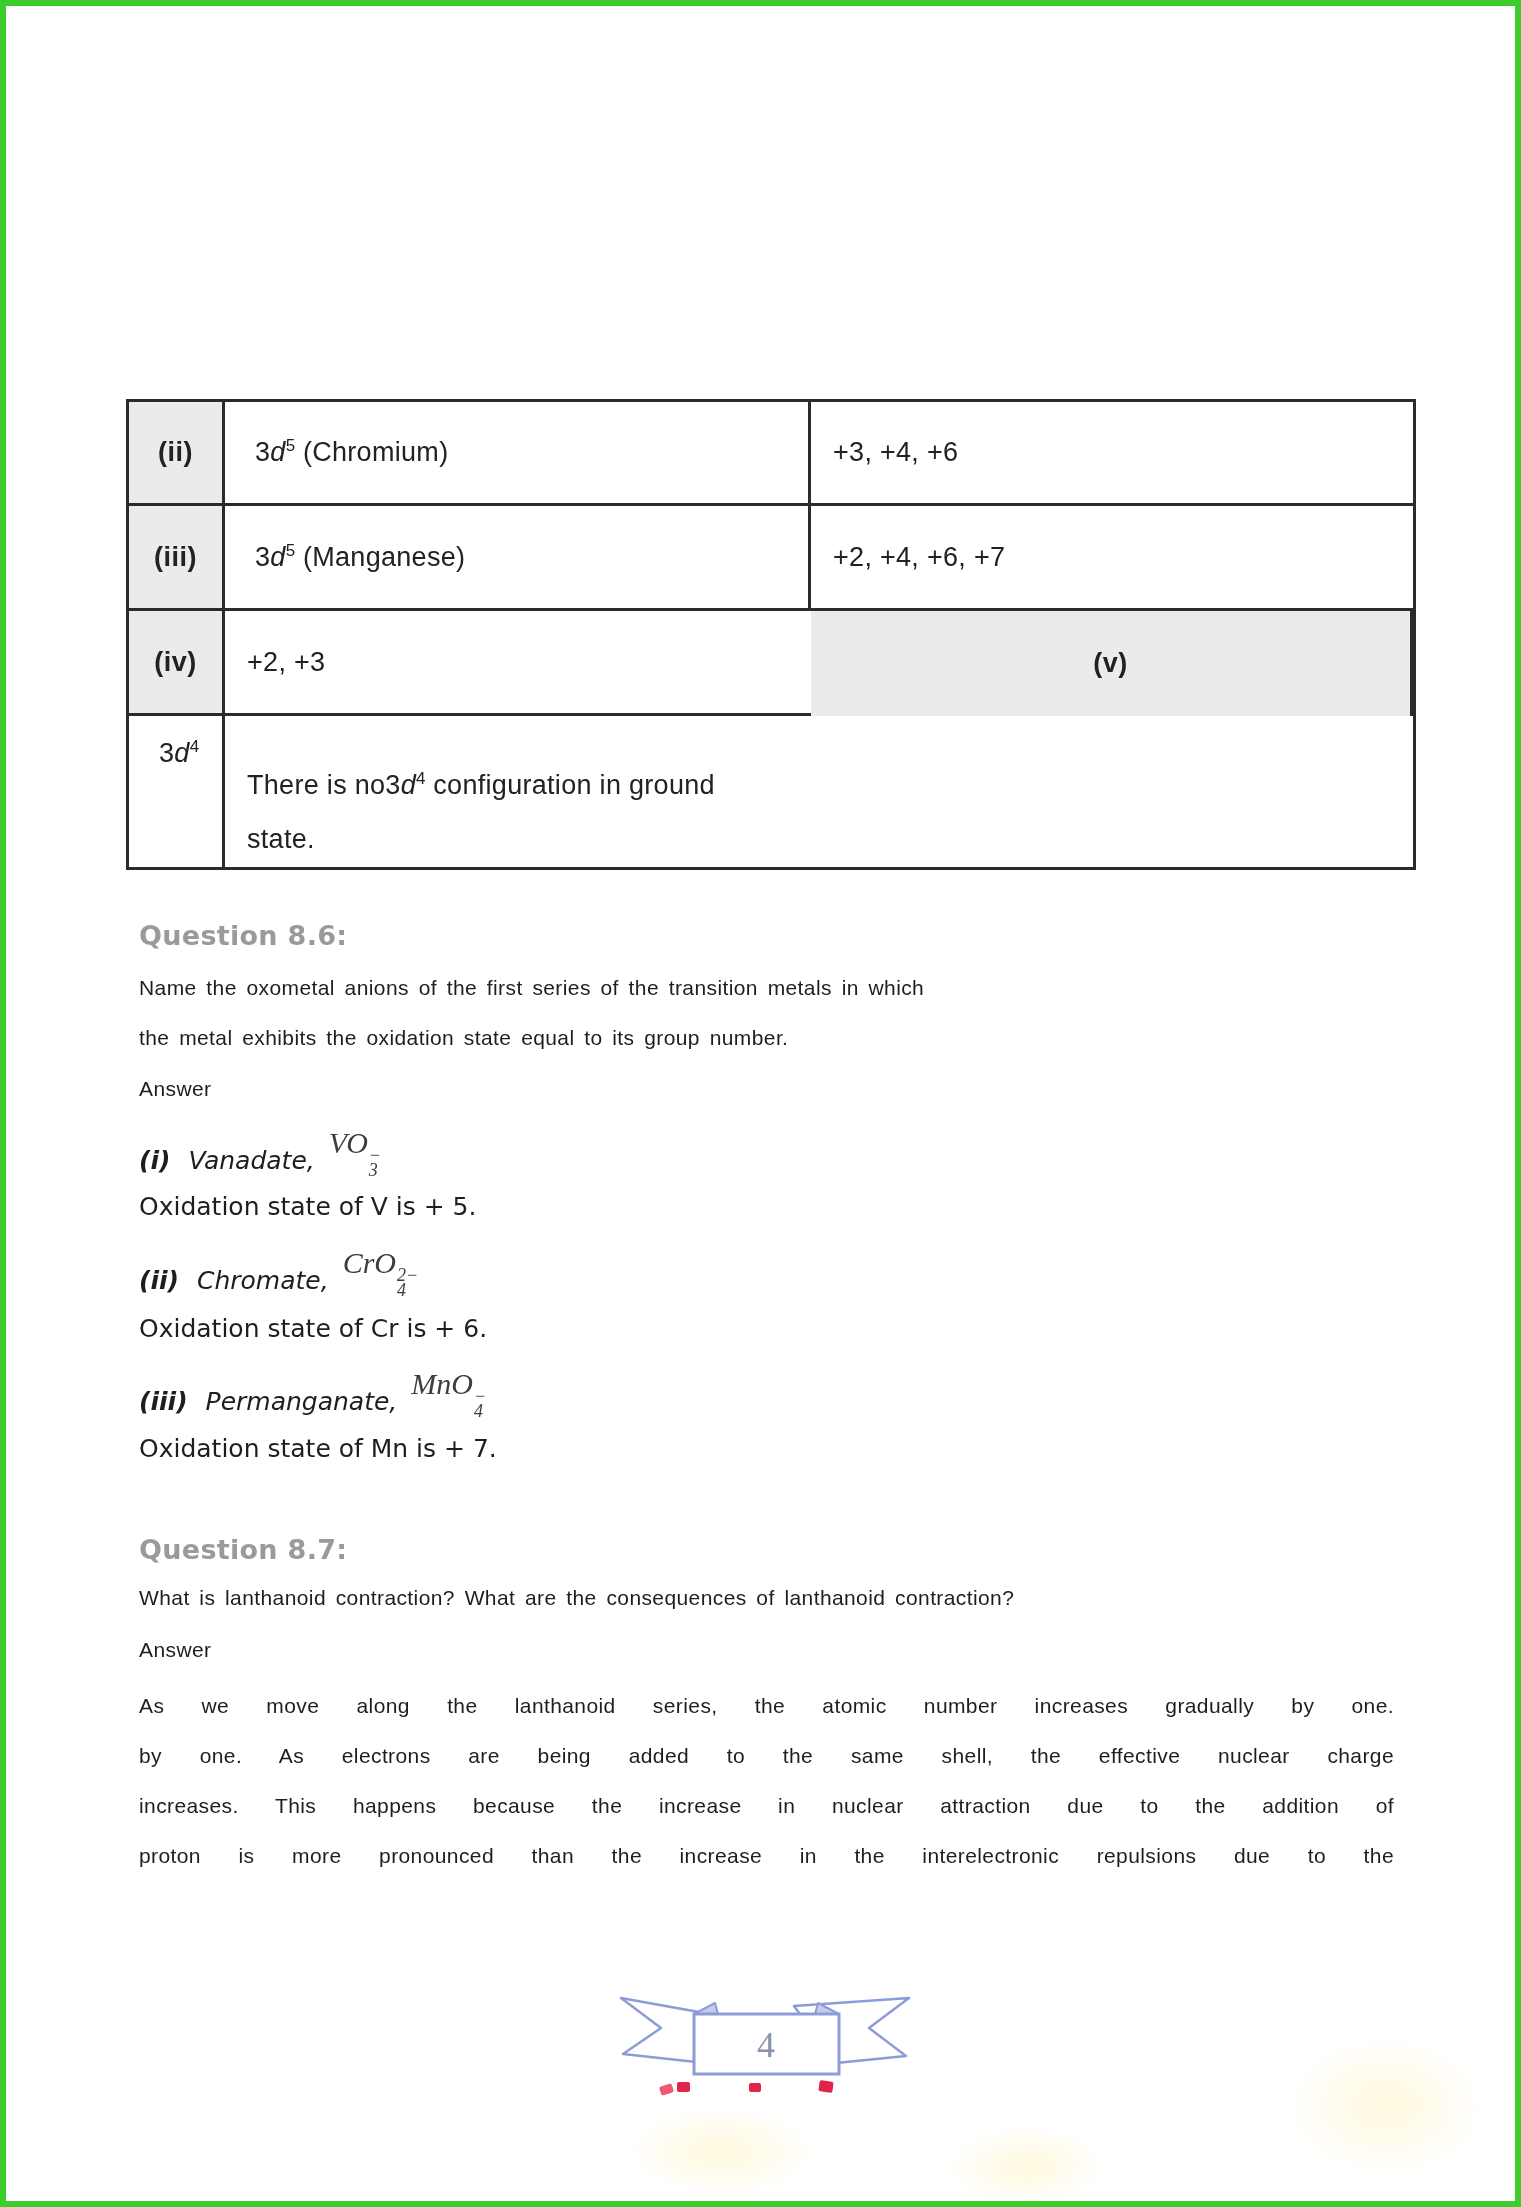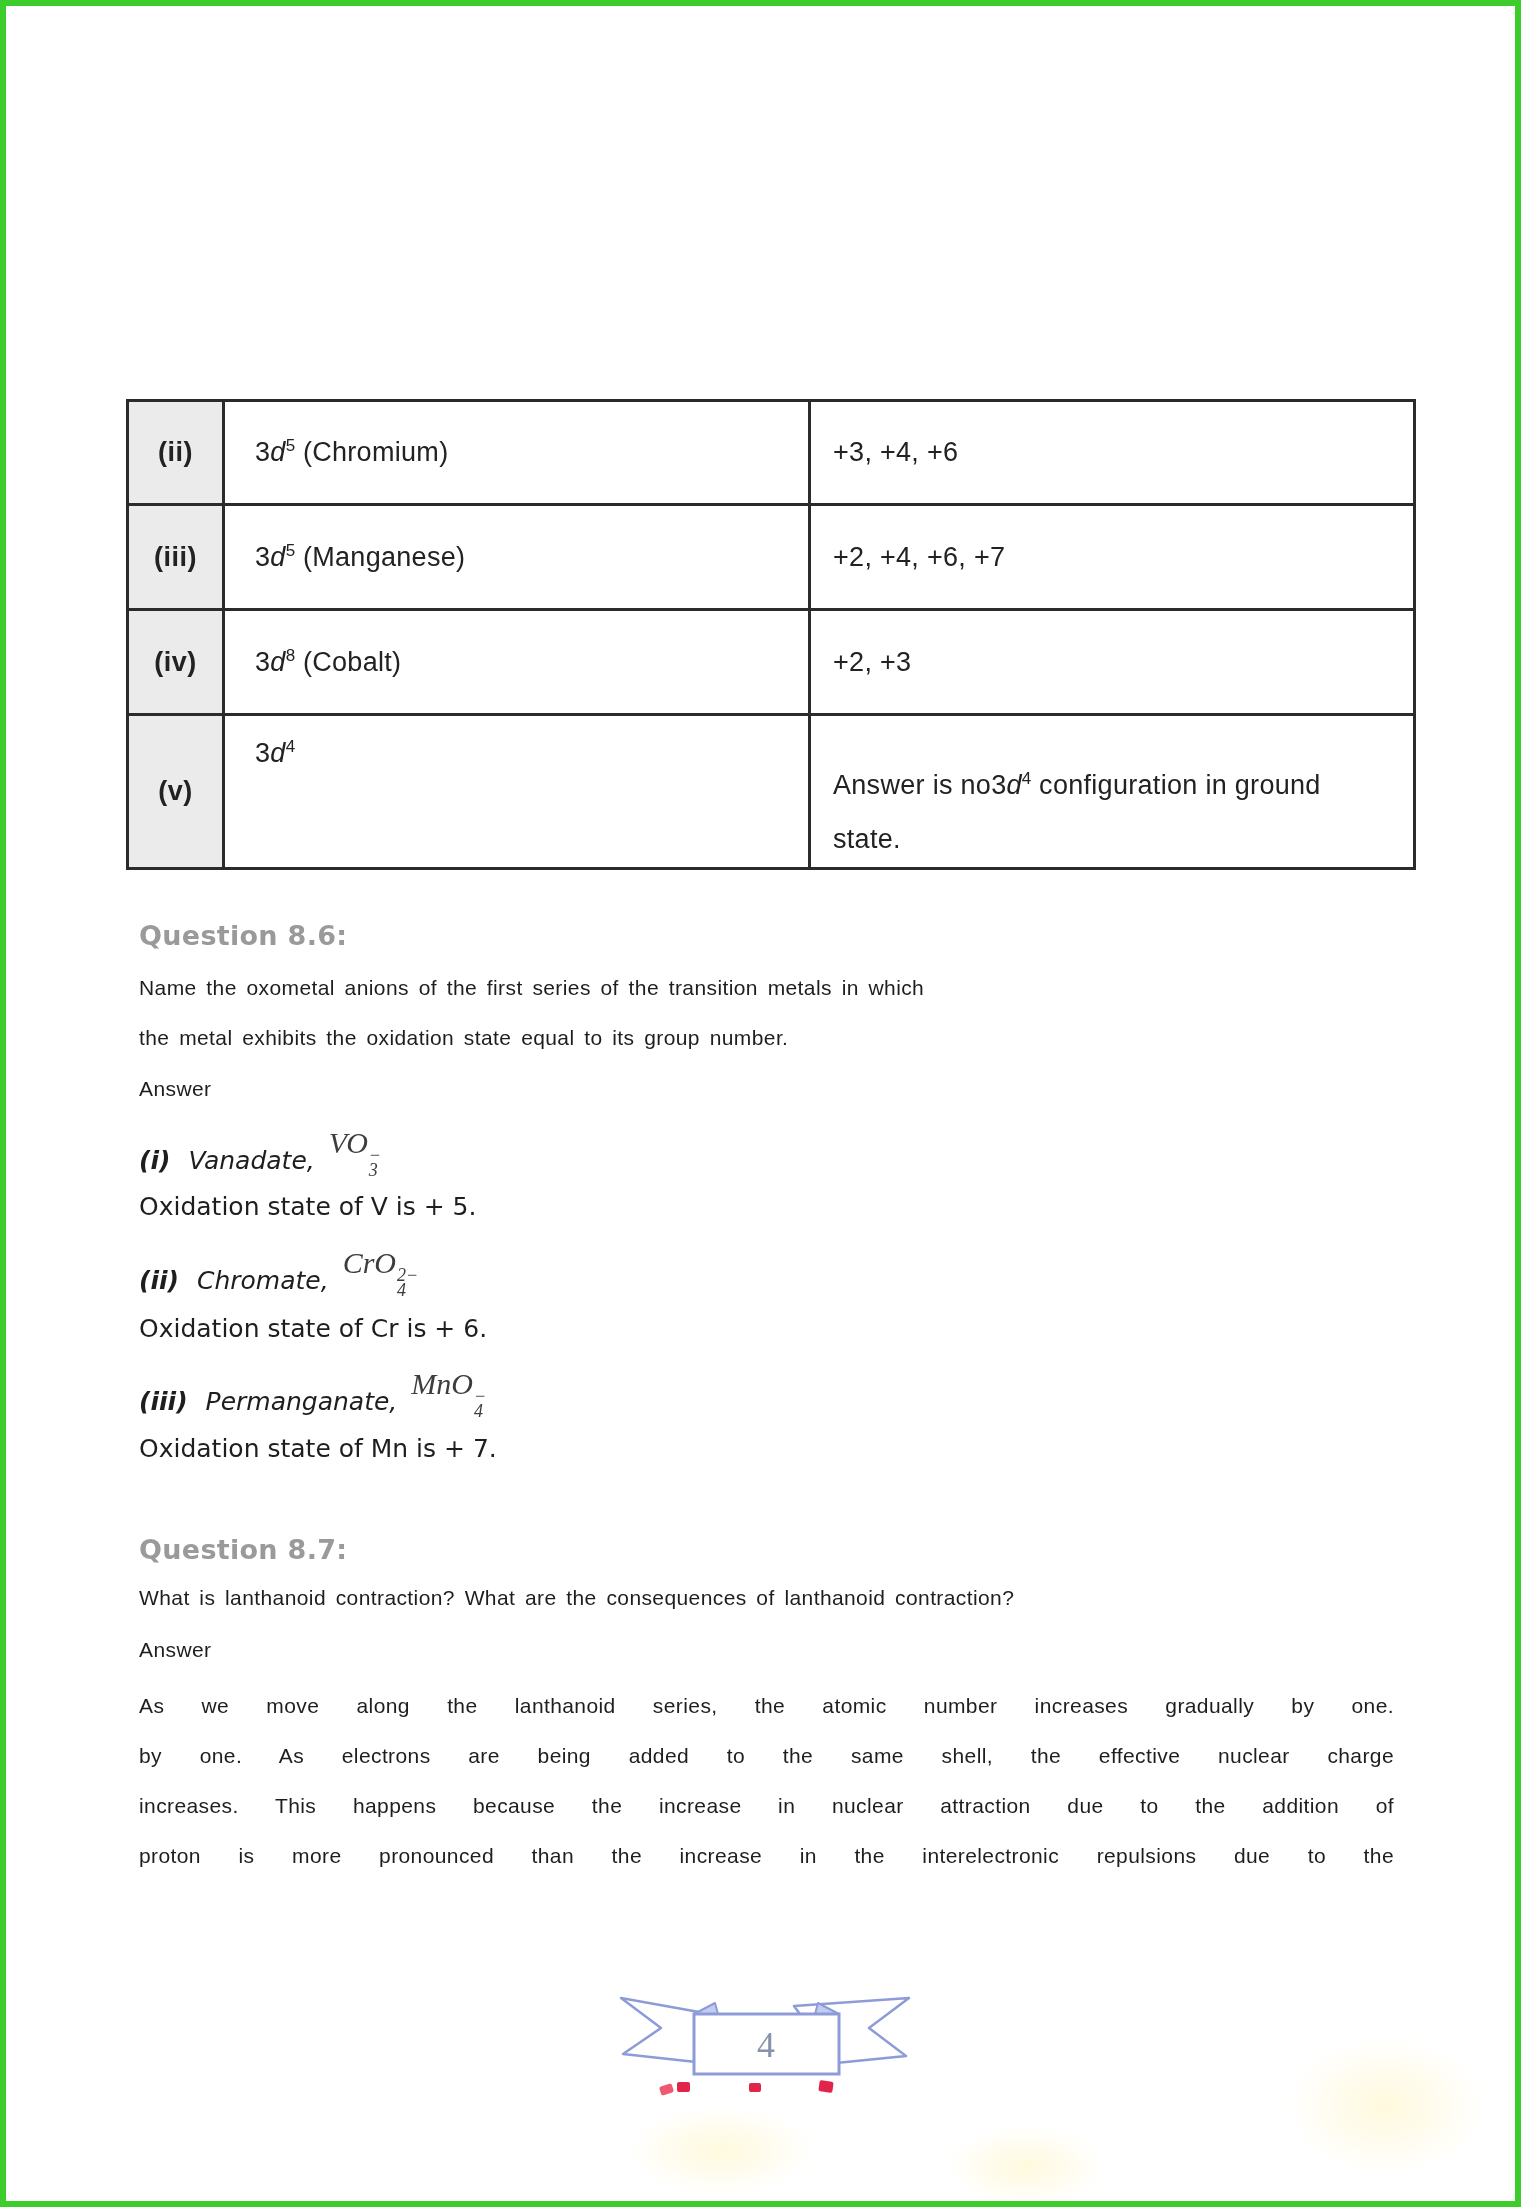--- a/index.html
+++ b/index.html
@@ -68,33 +68,30 @@
 
     <div class="cell lab">(iii)</div>
     <div class="cell cfg">
       <span><span>3</span><span class="ital">d</span><span class="ssup">5</span><span> (Manganese)</span></span>
     </div>
     <div class="cell ox lastcol">
         <span>+2, +4, +6, +7</span>
       </div>
 
     <div class="cell lab">(iv)</div>
-    <div class="cell cfg">
-      <span><span>3</span><span class="ital">d</span><span class="ssup">8</span><span> (Cobalt)</span></span>
-    </div>
     <div class="cell ox lastcol">
         <span>+2, +3</span>
       </div>
 
     <div class="cell lab lastrow">(v)</div>
     <div class="cell cfg toprow lastrow">
       <span><span>3</span><span class="ital">d</span><span class="ssup">4</span></span>
     </div>
     <div class="cell ox note lastcol lastrow">
-      <div><span>Answer is no3</span><span class="ital">d</span><span class="ssup">4</span><span> configuration in ground</span></div>
+      <div><span>There is no3</span><span class="ital">d</span><span class="ssup">4</span><span> configuration in ground</span></div>
       <div>state.</div>
     </div>
   </div>
 
   <div class="qhead" style="top:912px;">Question 8.6:</div>
   <div class="absline narrow" style="top:965px;">Name the oxometal anions of the first series of the transition metals in which</div>
   <div class="absline narrow" style="top:1015px;">the metal exhibits the oxidation state equal to its group number.</div>
   <div class="absline narrow" style="top:1066px;">Answer</div>
 
   <div class="item-row wide" style="top:1136px;">

